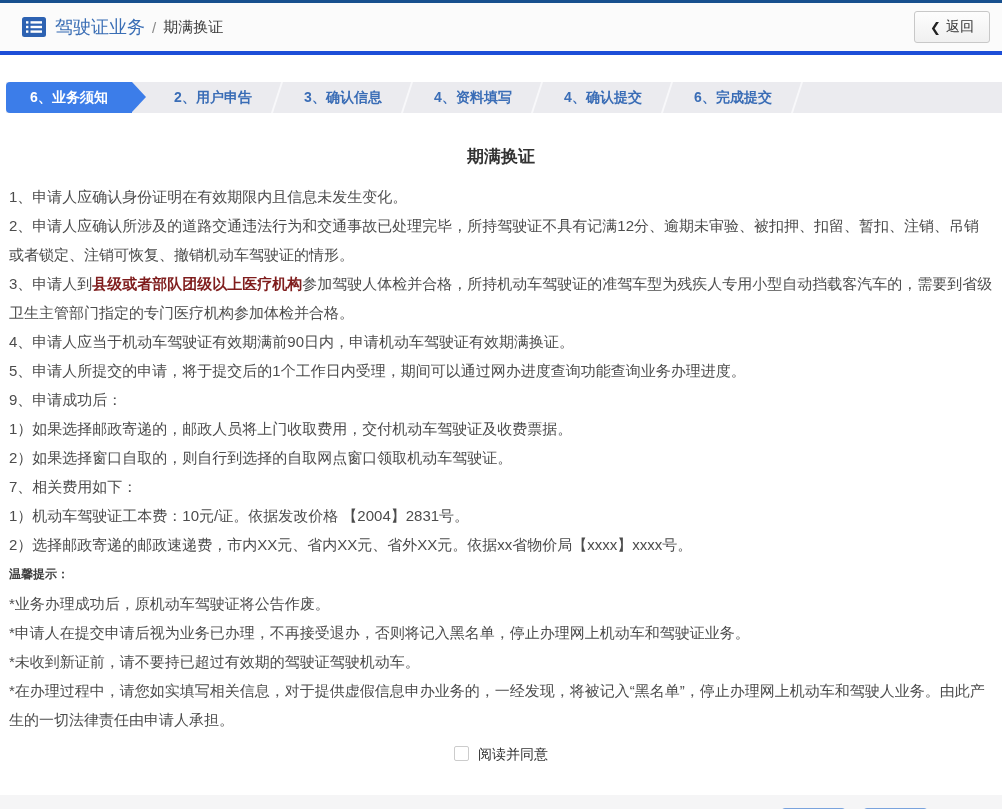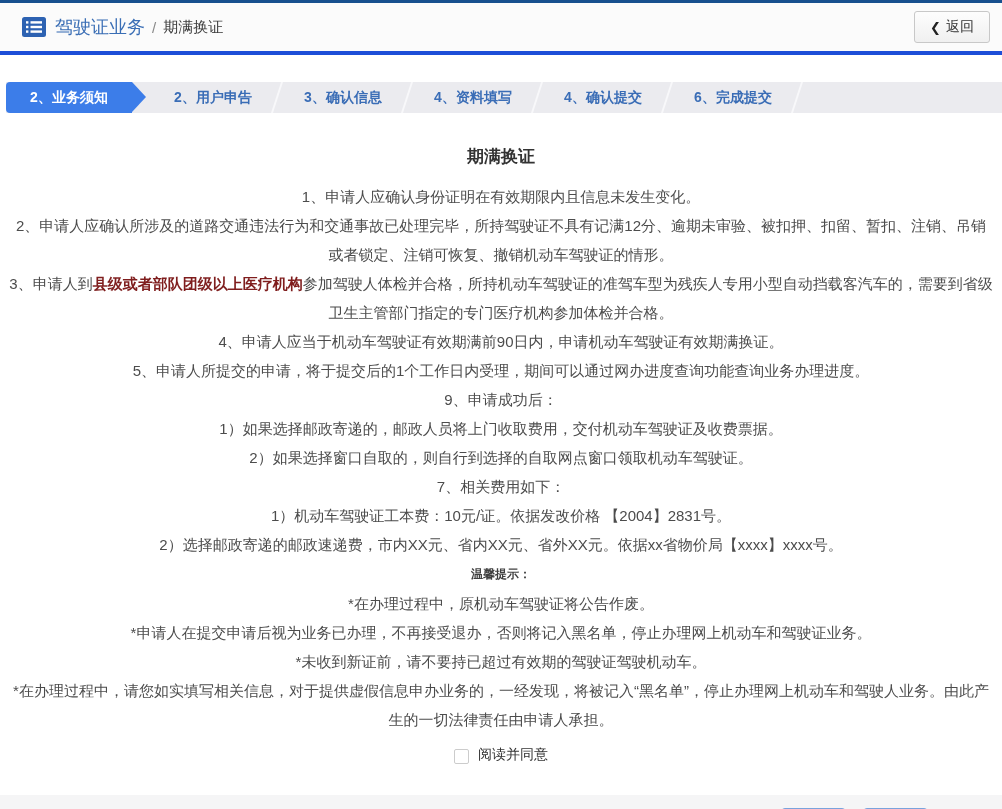--- a/index.html
+++ b/index.html
@@ -43,25 +43,25 @@
   }
   .step.active .tip{
     position:absolute;left:100%;top:0;width:0;height:0;
     border-top:15.5px solid transparent;border-bottom:15.5px solid transparent;
     border-left:14px solid #3c7de9;
   }
   .step-filler{flex:1;}
   
   .page-title{text-align:center;font-size:17px;font-weight:bold;color:#333;margin:32px 0 0;}
   .notice{padding:0 9px;margin-top:14px;font-size:15px;line-height:29px;color:#4c4c4c;}
-  .notice p{margin:0;text-align:center;}
+  .notice p{margin:0;}
   .tips-title{font-size:12px;font-weight:bold;color:#3f3f3f;line-height:30px;}
   .bold-inline{font-weight:bold;color:#7f1d1d;}
   
-  .agree{display:flex;justify-content:center;align-items:flex-end;gap:9px;margin-top:12px;}
+  .agree{display:flex;justify-content:center;align-items:flex-start;gap:9px;margin-top:12px;}
   .checkbox{width:13px;height:13px;border:1px solid #cccccc;background:#fff;border-radius:2px;cursor:pointer;}
   .agree-label{font-size:14px;color:#333;cursor:pointer;}
   
   .footer{
     margin-top:31px;height:55px;background:#f5f5f6;
     display:flex;align-items:center;justify-content:flex-end;
     padding-right:74px;gap:17px;box-sizing:border-box;
   }
   .btn{
     width:65px;height:30px;background:#83ace4;border:1px solid #7aa3dd;border-radius:4px;
@@ -88,21 +88,21 @@
   <span class="crumb-sep">/</span>
   <span class="crumb-sub">期满换证</span>
   <button class="back-btn">
     <span class="back-chevron">❮</span>
     <span>返回</span>
   </button>
 </div>
 
 <div class="stepbar">
   <div class="step active">
-    <span>2、业务须知</span>
+    <span>6、业务须知</span>
     <i class="tip"></i>
   </div>
   <div class="step">
     <span>2、用户申告</span>
   </div>
   <div class="step">
     <span>3、确认信息</span>
   </div>
   <div class="step">
     <span>4、资料填写</span>
@@ -124,21 +124,21 @@
   <p><span>3、申请人到</span><span class="bold-inline">县级或者部队团级以上医疗机构</span><span>参加驾驶人体检并合格，所持机动车驾驶证的准驾车型为残疾人专用小型自动挡载客汽车的，需要到省级卫生主管部门指定的专门医疗机构参加体检并合格。</span></p>
   <p>4、申请人应当于机动车驾驶证有效期满前90日内，申请机动车驾驶证有效期满换证。</p>
   <p>5、申请人所提交的申请，将于提交后的1个工作日内受理，期间可以通过网办进度查询功能查询业务办理进度。</p>
   <p>9、申请成功后：</p>
   <p>1）如果选择邮政寄递的，邮政人员将上门收取费用，交付机动车驾驶证及收费票据。</p>
   <p>2）如果选择窗口自取的，则自行到选择的自取网点窗口领取机动车驾驶证。</p>
   <p>7、相关费用如下：</p>
   <p>1）机动车驾驶证工本费：10元/证。依据发改价格 【2004】2831号。</p>
   <p>2）选择邮政寄递的邮政速递费，市内XX元、省内XX元、省外XX元。依据xx省物价局【xxxx】xxxx号。</p>
   <p class="tips-title">温馨提示：</p>
-  <p>*在办理过程中，原机动车驾驶证将公告作废。</p>
+  <p>*业务办理成功后，原机动车驾驶证将公告作废。</p>
   <p>*申请人在提交申请后视为业务已办理，不再接受退办，否则将记入黑名单，停止办理网上机动车和驾驶证业务。</p>
   <p>*未收到新证前，请不要持已超过有效期的驾驶证驾驶机动车。</p>
   <p>*在办理过程中，请您如实填写相关信息，对于提供虚假信息申办业务的，一经发现，将被记入“黑名单”，停止办理网上机动车和驾驶人业务。由此产生的一切法律责任由申请人承担。</p>
 </div>
 
 <div class="agree">
   <div class="checkbox"></div>
   <span class="agree-label">阅读并同意</span>
 </div>
 

